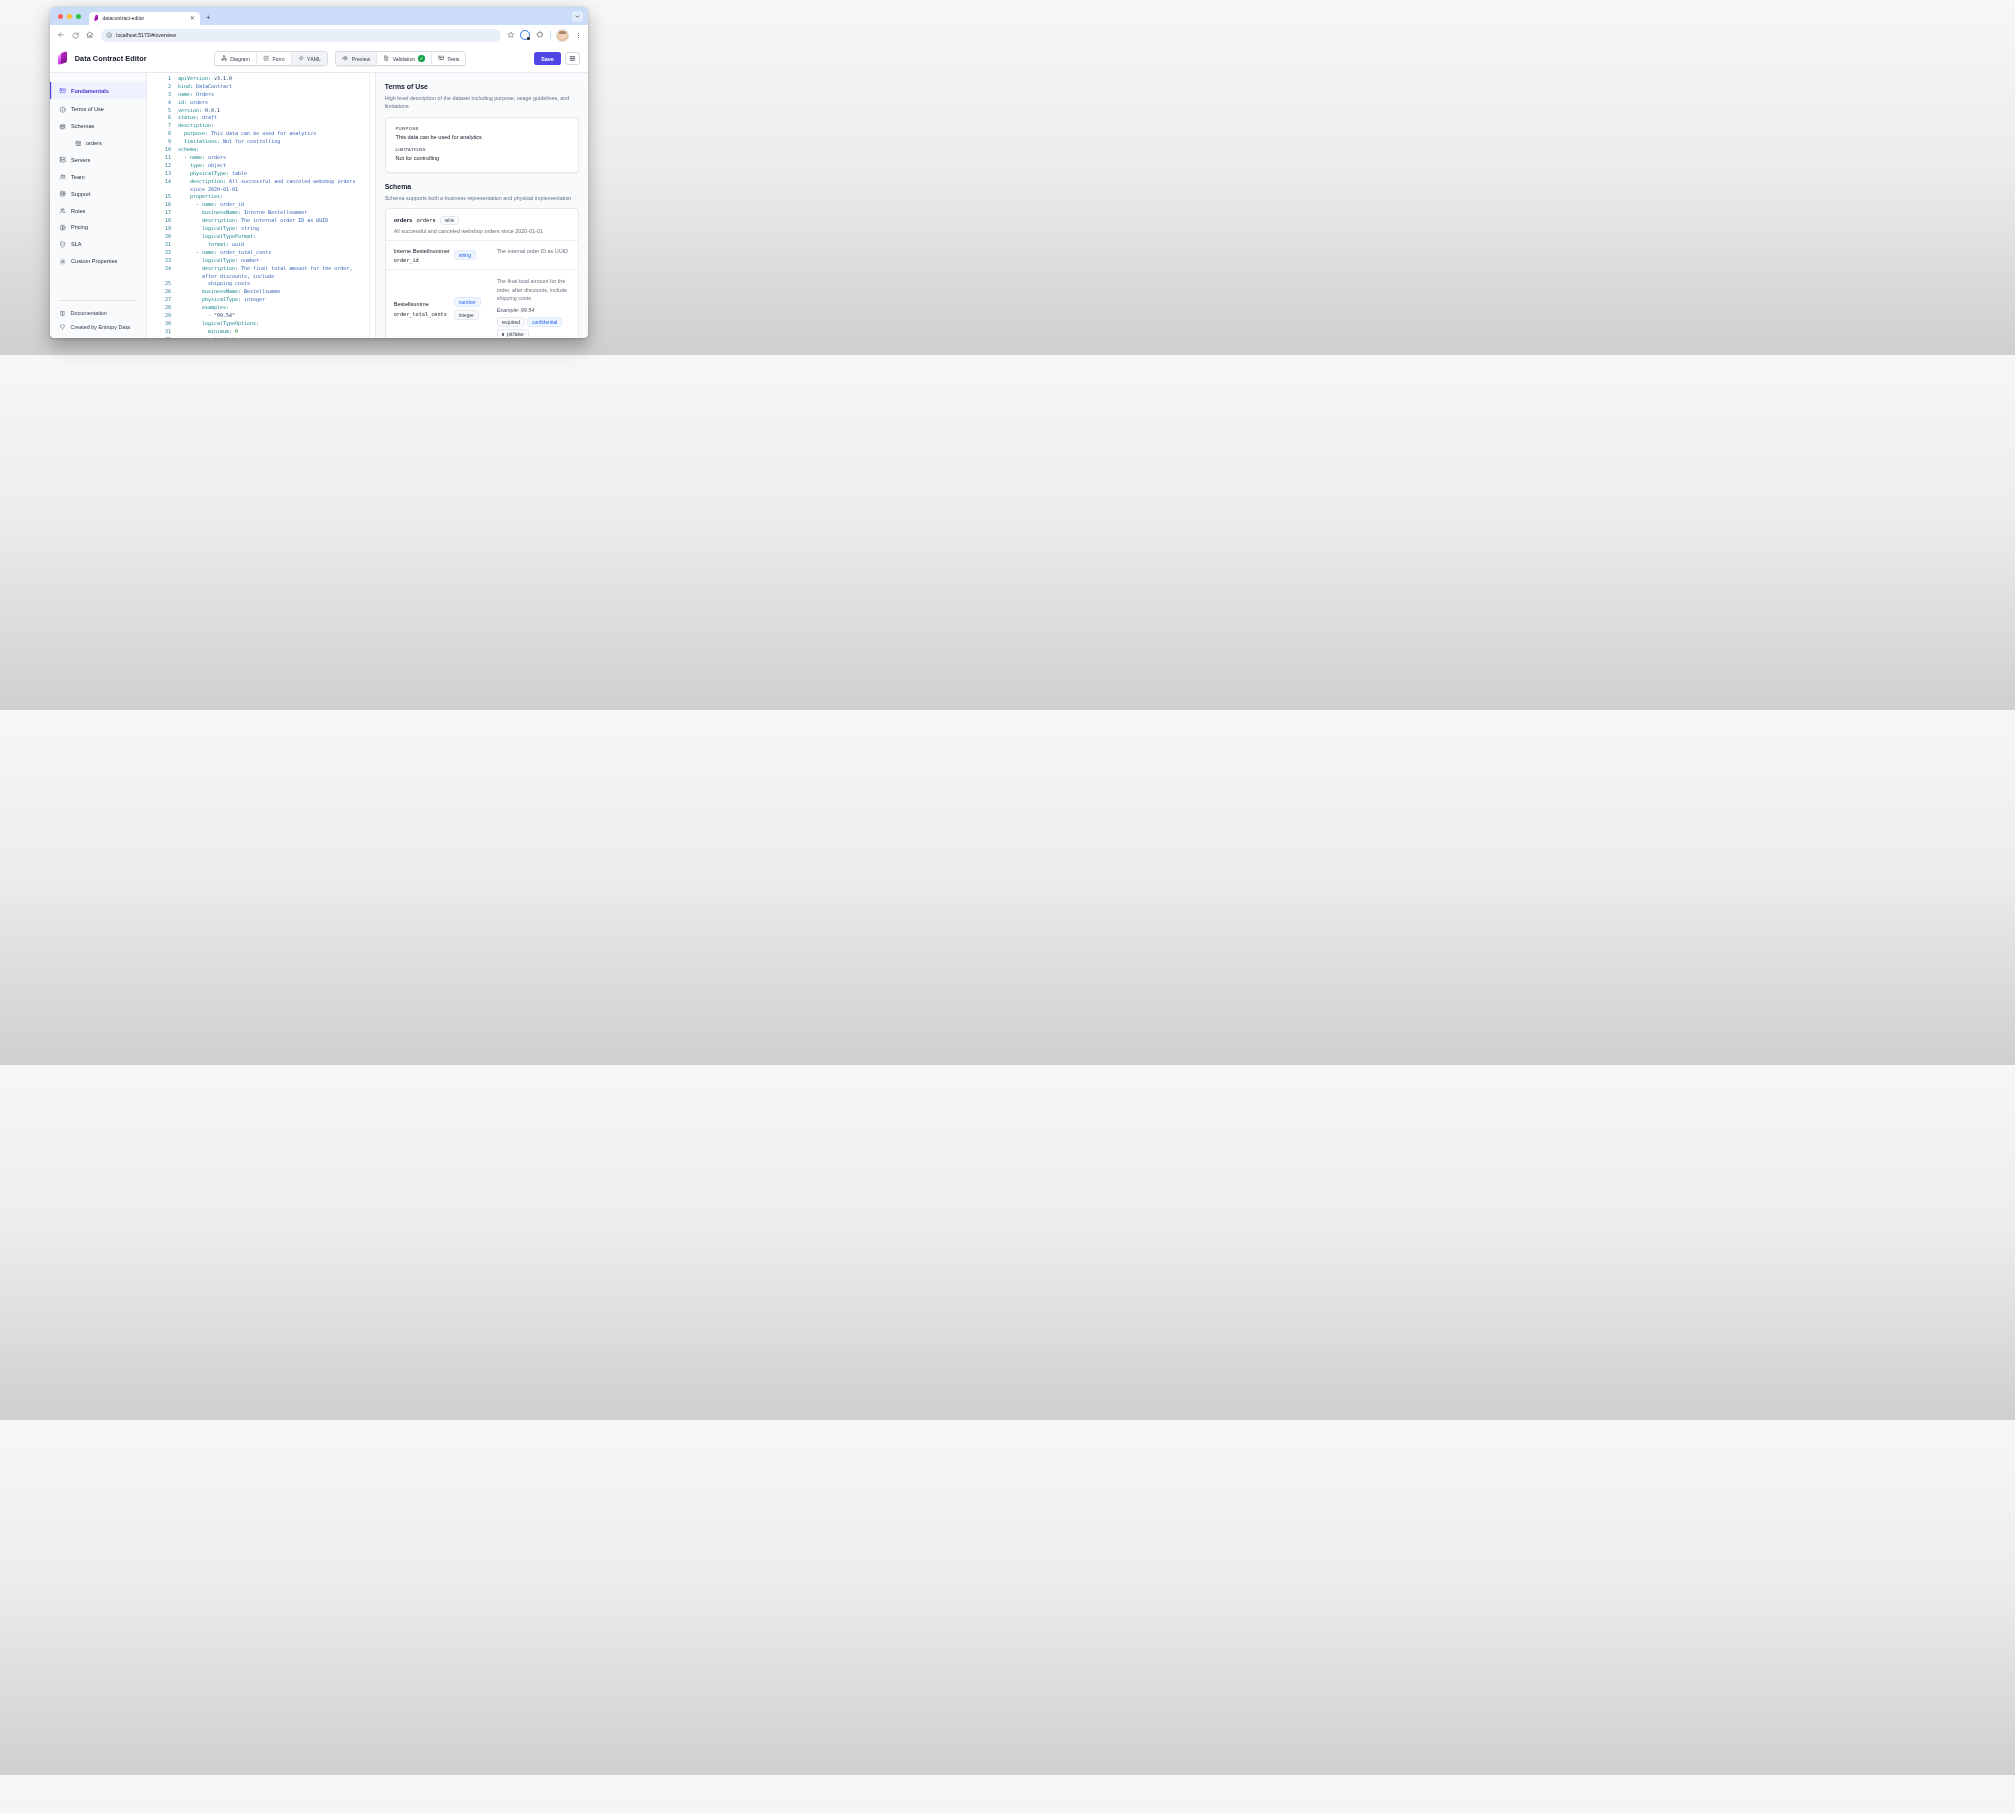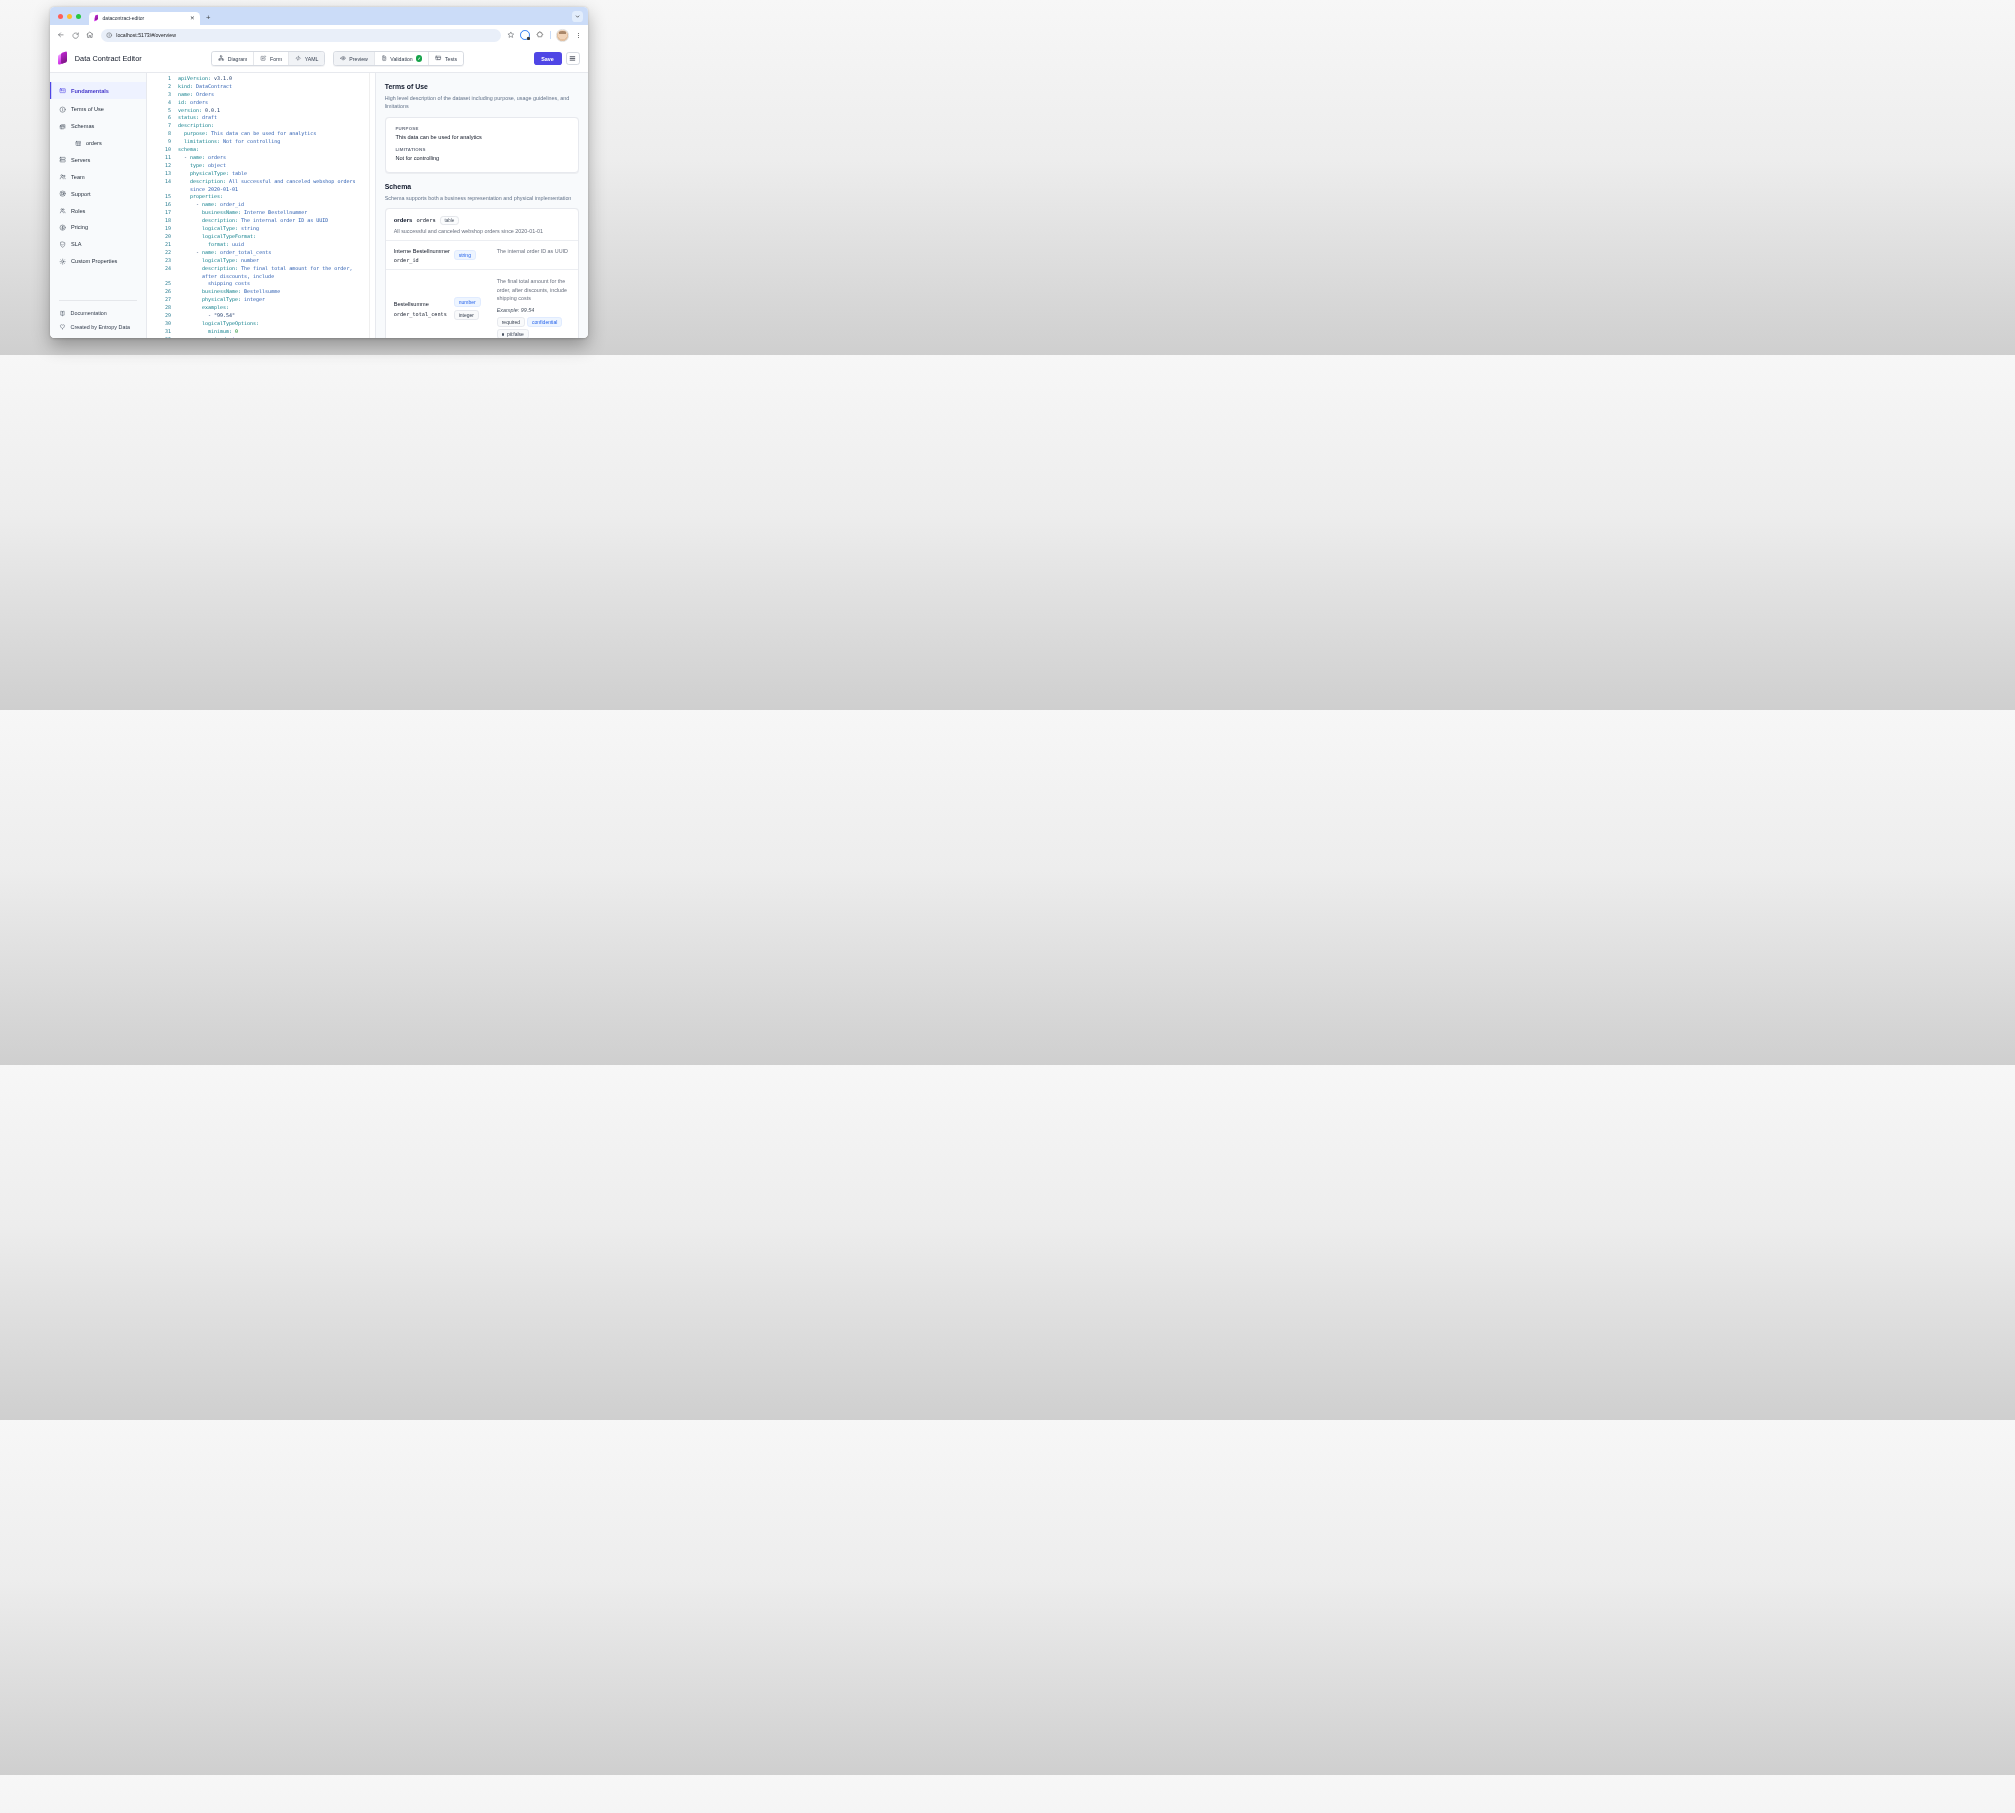--- a/index.html
+++ b/index.html
@@ -30,21 +30,21 @@
   .onep:after{content:"";position:absolute;right:-1.2px;bottom:-1.2px;width:3.6px;height:3.6px;border-radius:0.8px;background:#3a3a3a;}
   .avatar{width:10.5px;height:10.5px;border-radius:50%;background:radial-gradient(circle at 50% 38%,#f0d3b8 0 55%,#e3bf9d 56% 75%,#d9b18c 76%);position:relative;overflow:hidden;border:0.4px solid #e0e0e0;}
   .avatar:before{content:"";position:absolute;left:1.6px;top:0.8px;width:7.3px;height:2.8px;border-radius:50% 50% 0 0;background:#a98668;}
   
   .appheader{height:26.6px;background:#fff;border-bottom:0.4px solid #e7e9ee;display:flex;align-items:center;padding:0 8px;}
   .logo{width:12px;height:13px;position:relative;margin-right:4.8px;flex:none;}
   .logo .p1{position:absolute;left:0;top:2.4px;width:6.4px;height:9.7px;border-radius:1.6px;transform:skewY(-14deg);
             background:linear-gradient(160deg,#f0a6ff 0%,#d946ef 60%,#c026d3 100%);}
   .logo .p2{position:absolute;left:3.2px;top:0;width:6.4px;height:10.5px;border-radius:1.6px;transform:skewY(-14deg);
             background:linear-gradient(160deg,#c026d3 0%,#86198f 80%);}
-  .app-title{font-size:7.3px;font-weight:400;color:#111827;letter-spacing:0.04px;}
+  .app-title{font-size:7.3px;font-weight:700;color:#111827;letter-spacing:0.04px;}
   .hgroups{display:flex;gap:7.3px;margin:0 auto;}
   .seg{display:flex;border:0.4px solid #d6dae1;border-radius:3.2px;background:#fff;box-shadow:0 0.4px 0.8px rgba(16,24,40,.05);overflow:hidden;}
   .seg .sbtn{display:flex;align-items:center;gap:3.2px;padding:3.2px 6px;background:#fff;border:none;border-left:0.4px solid #e5e7eb;
              font-family:"Liberation Sans",sans-serif;font-size:5.2px;font-weight:500;color:#374151;cursor:pointer;}
   .seg .sbtn:first-child{border-left:none;}
   .seg .sbtn.active{background:#f1f3f6;}
   .sbtn .ic{display:flex;color:#374151;}
   .okdot{width:6.4px;height:6.4px;border-radius:50%;background:#17a34a;color:#fff;font-size:4px;font-weight:700;
          display:flex;align-items:center;justify-content:center;}
   .hright{display:flex;align-items:center;gap:4px;}

